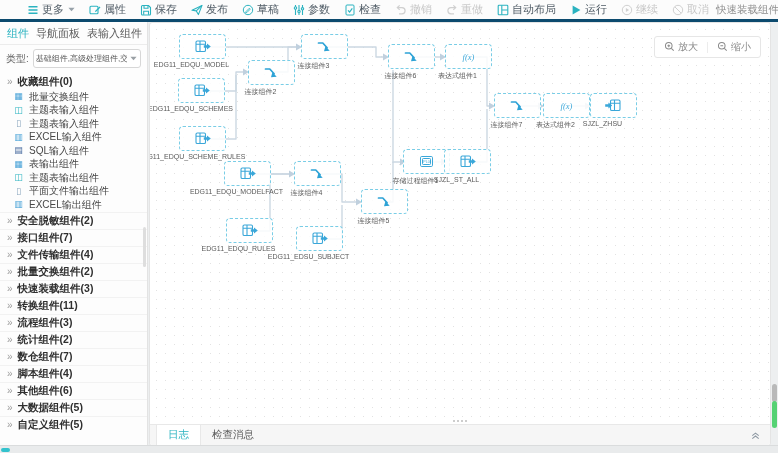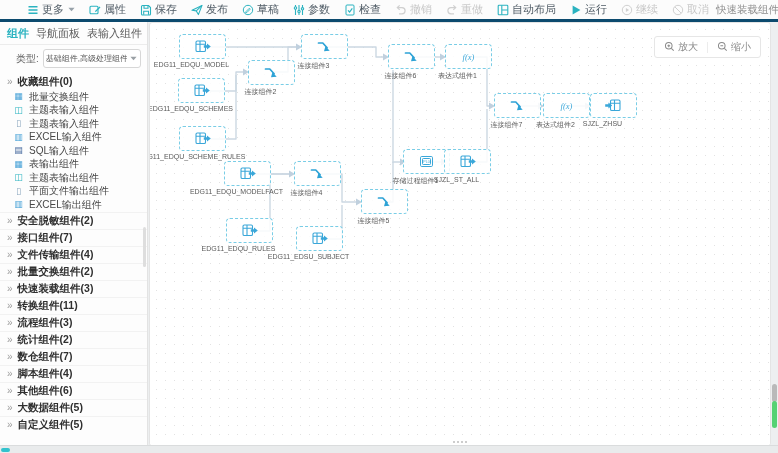--- a/index.html
+++ b/index.html
@@ -16,23 +16,23 @@
   .tb-item.disabled .ic{color:#d0d0d0;}
   .tb-item .caret{color:#97a1a9;margin-left:1px;}
   .tb-status{margin-left:auto;padding-right:9px;font-size:10.5px;color:#8e8e8e;white-space:nowrap;}
   .tb-status .hl{color:#2bb3c0;}
 
   
   .sidebar{position:absolute;top:22px;left:0;width:148px;bottom:7px;background:#fdfdfd;
            border-right:1px solid #e3e3e3;box-sizing:border-box;overflow:hidden;}
   .side-tabs{height:22px;display:flex;align-items:center;border-bottom:1px solid #ececec;padding:0 7px;gap:7px;font-size:11px;color:#5c5c5c;}
   .side-tab{cursor:pointer;white-space:nowrap;}
-  .side-tab.active{color:#2bb3c0;font-weight:bold;}
+  .side-tab.active{color:#2bb3c0;font-weight:normal;}
   .side-tools{margin-left:auto;display:flex;align-items:center;gap:4px;color:#9a9a9a;}
-  .type-row{display:flex;align-items:center;padding:4px 6px 5px 16px;gap:4px;font-size:10px;color:#666;}
+  .type-row{display:flex;align-items:center;padding:4px 6px 5px 6px;gap:4px;font-size:10px;color:#666;}
   .type-select{flex:1;display:flex;align-items:center;border:1px solid #d7d7d7;border-radius:3px;background:#fff;height:17px;overflow:hidden;cursor:pointer;}
   .type-value{flex:1;font-size:8px;color:#555;padding:0 2px;white-space:nowrap;overflow:hidden;}
   .type-caret{width:13px;text-align:center;color:#9aa0a5;display:flex;justify-content:center;}
   .section-h{display:flex;align-items:center;gap:5px;height:17px;box-sizing:border-box;padding:2px 7px;
              font-size:10.5px;font-weight:bold;color:#2f2f2f;cursor:pointer;border-top:1px solid #f2f2f2;}
   .section-h:first-child{border-top:none;}
   .chev{color:#9b9b9b;font-size:10px;font-weight:normal;display:inline-block;line-height:1;}
   .chev.open{transform:rotate(90deg);}
   .item{display:flex;align-items:center;gap:5px;height:13.5px;box-sizing:border-box;padding:0 6px 0 13px;
         font-size:10px;color:#474747;cursor:pointer;white-space:nowrap;}
@@ -590,19 +590,30 @@
           </div>
           <div class="nlabel">SJZL_ST_ALL</div>
         </div>
       </div>
     <div class="resize-handle">
         <i></i>
         <i></i>
         <i></i>
         <i></i>
       </div>
+    <div class="log-bar">
+      <span class="log-tab active">日志</span>
+        <span class="log-tab">检查消息</span>
+        <span class="log-collapse">
+        <svg viewBox="0 0 12 12" width="11" height="11">
+            <g stroke="#8f9aa4" fill="none" stroke-width="1.2">
+              <path d="M2.5 6.2 L6 3.4 L9.5 6.2 M2.5 9.4 L6 6.6 L9.5 9.4"></path>
+            </g>
+          </svg>
+      </span>
+    </div>
   </div>
 
   <div class="win-bottom"></div>
   <div class="side-hscroll"></div>
   <div class="vscroll-gray"></div>
   <div class="vscroll-green"></div>
 </div>
 
 </body></html>

